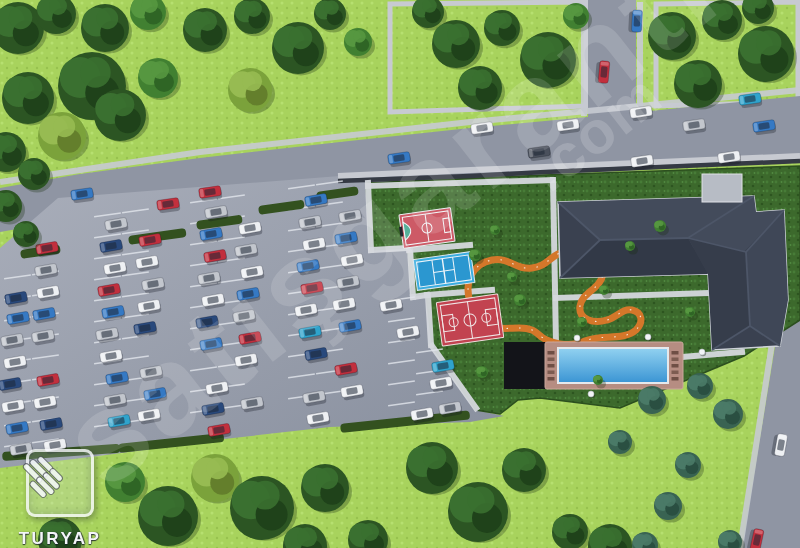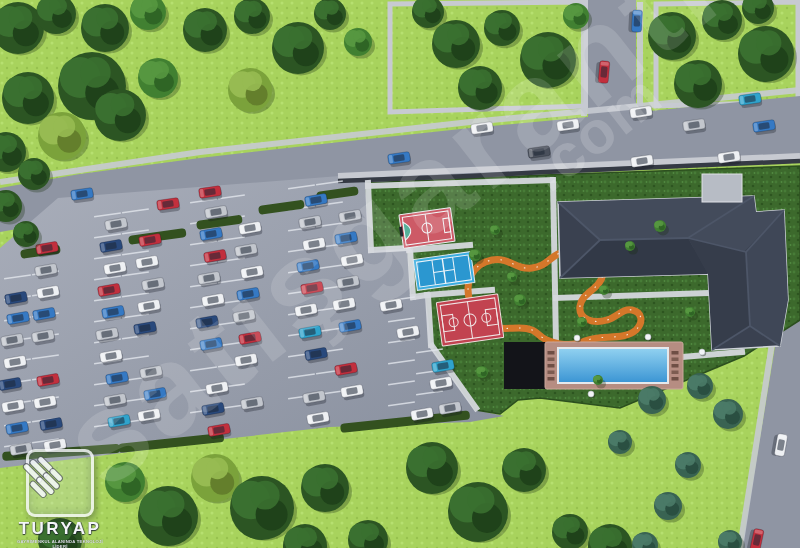--- a/index.html
+++ b/index.html
@@ -10,21 +10,21 @@
              font-weight:700;color:rgba(255,255,255,0.14);line-height:1;
              transform-origin:0 100%;user-select:none;}
   .wm-main{left:118px;top:382px;font-size:126px;letter-spacing:7px;transform:rotate(-38deg);}
   .wm-suffix{left:556px;top:142px;font-size:60px;letter-spacing:2px;
              color:rgba(255,255,255,0.17);transform:rotate(-38deg);}
   .logo{position:absolute;left:14px;top:449px;width:92px;text-align:center;pointer-events:none;}
   .logo-box{margin:0 auto;width:62px;height:62px;border-radius:9px;
             border:3px solid rgba(248,250,253,0.78);
             background:rgba(215,224,232,0.22);
             box-shadow:2px 3px 6px rgba(25,30,40,0.35), inset 0 0 8px rgba(40,50,60,0.25);}
-  .logo-brand{margin-top:2px;font-size:17px;font-weight:bold;letter-spacing:2.5px;
+  .logo-brand{margin-top:12px;font-size:17px;font-weight:bold;letter-spacing:2.5px;
               color:#f4f6f9;text-shadow:0 1px 1px rgba(25,30,42,0.85),1px 0 1px rgba(25,30,42,0.6);}
   .logo-tagline{margin-top:0px;font-size:4.2px;letter-spacing:0.25px;font-weight:bold;
                 color:rgba(238,242,246,0.9);text-shadow:0 0 1px rgba(30,35,45,0.7);}
 </style>
 </head>
 <body>
 
 <div class="scene">
   <svg id="site-svg" width="800" height="548" viewBox="0 0 800 548">
     <defs>

